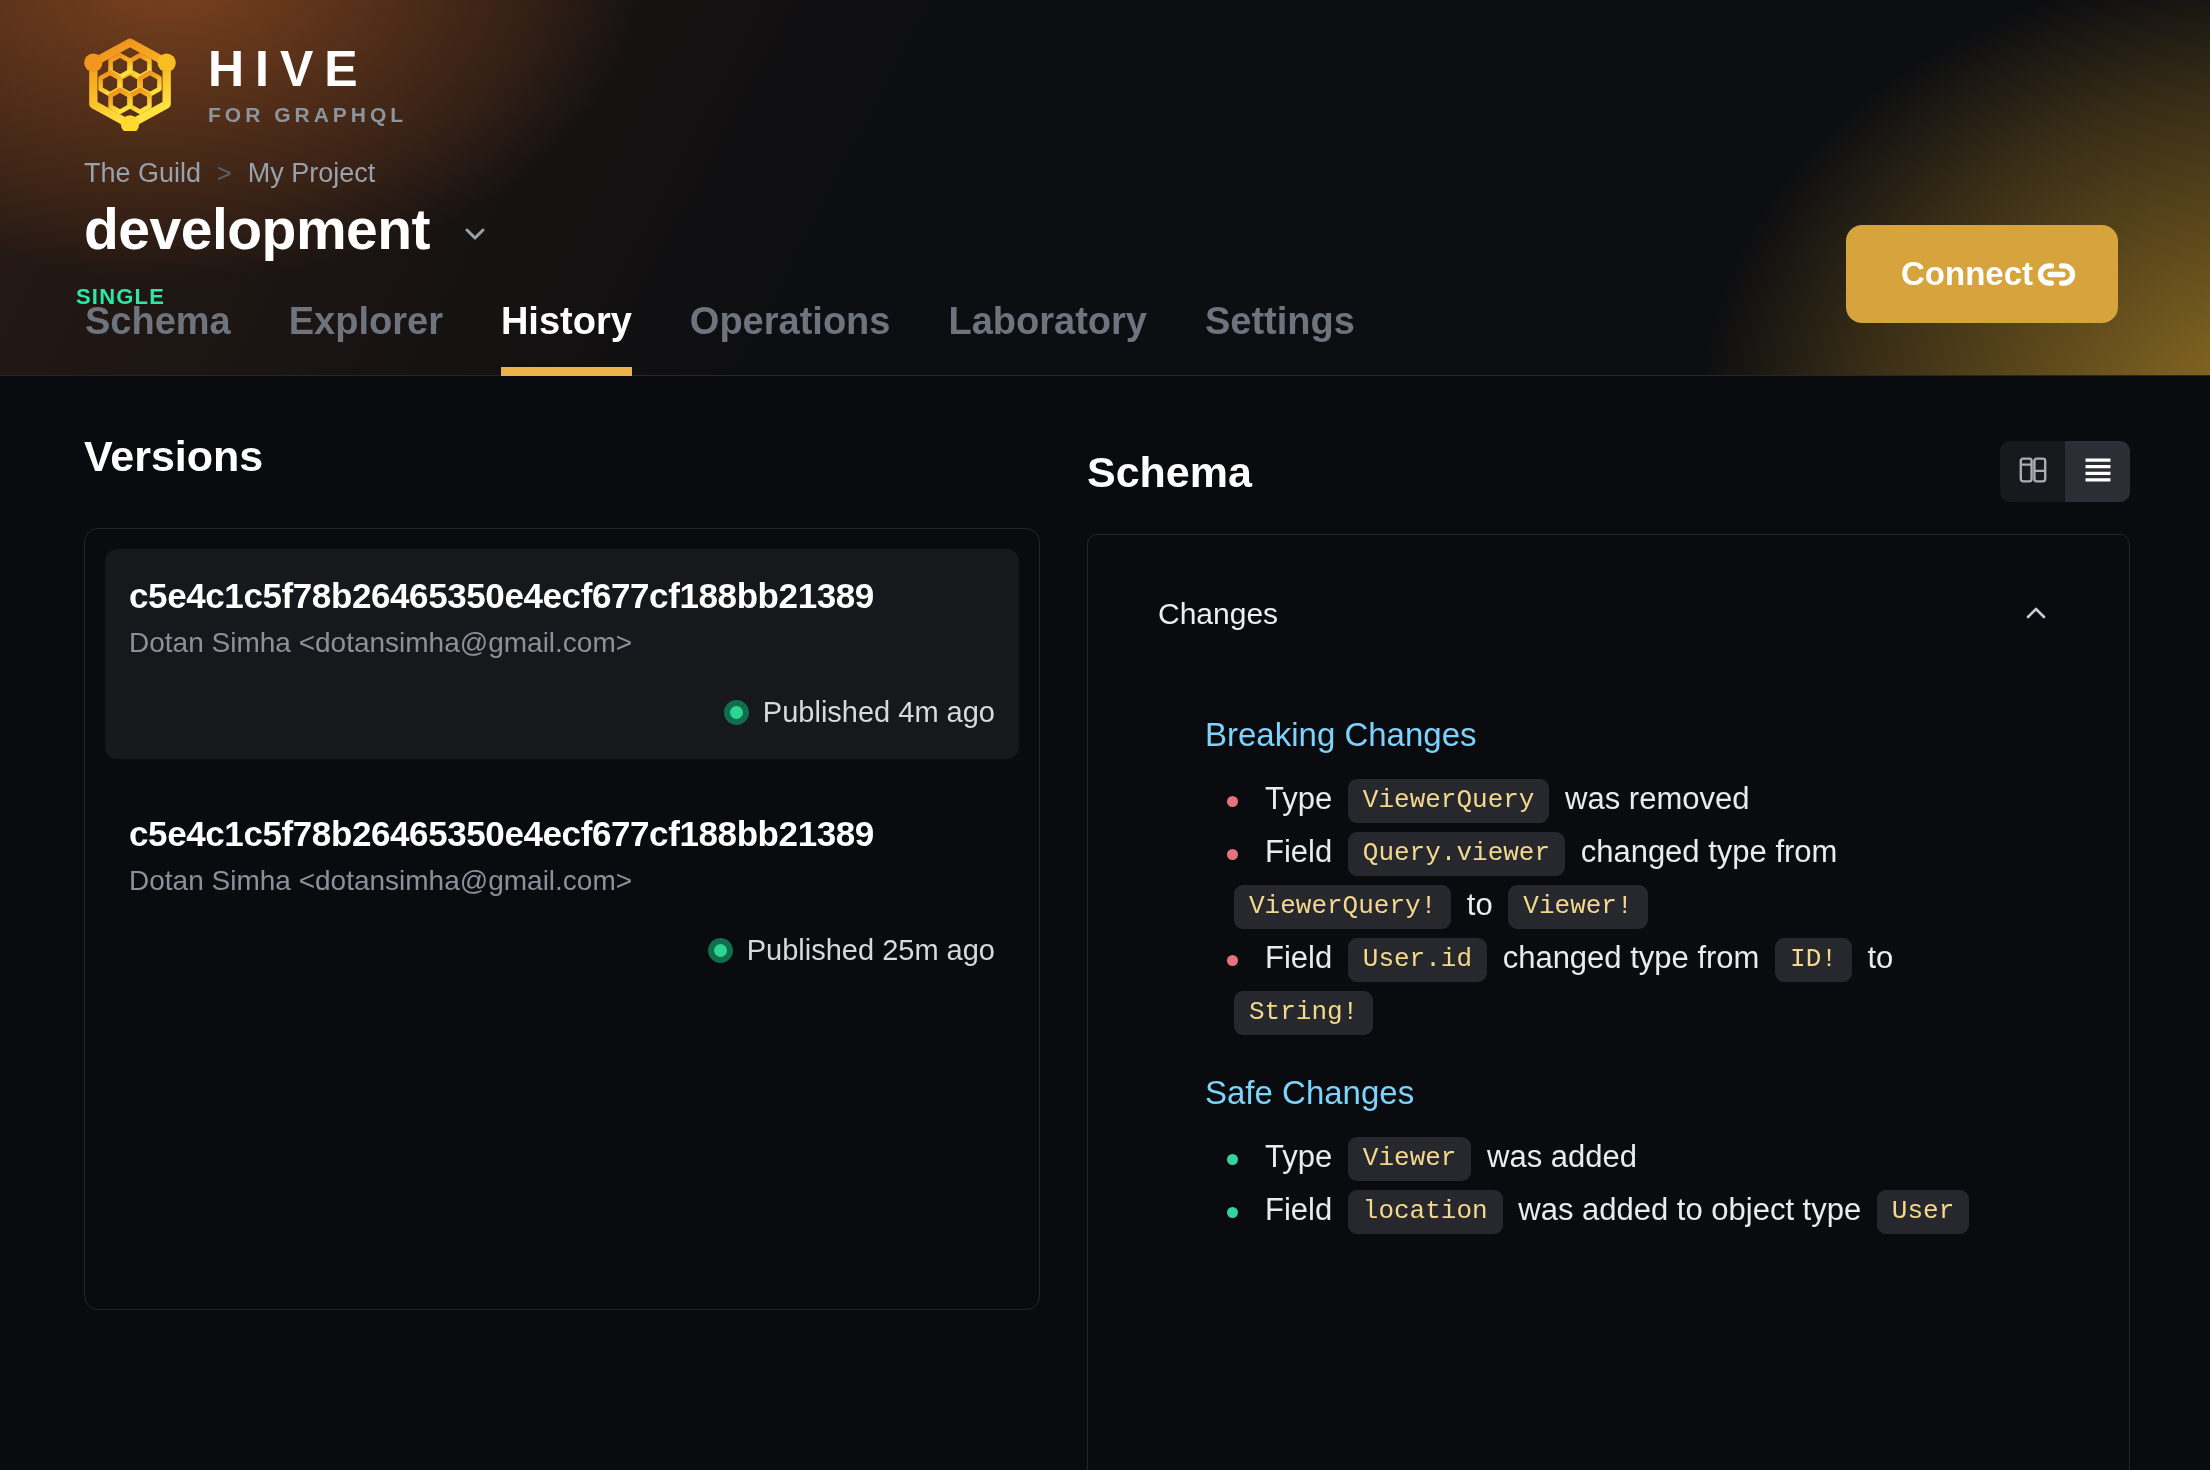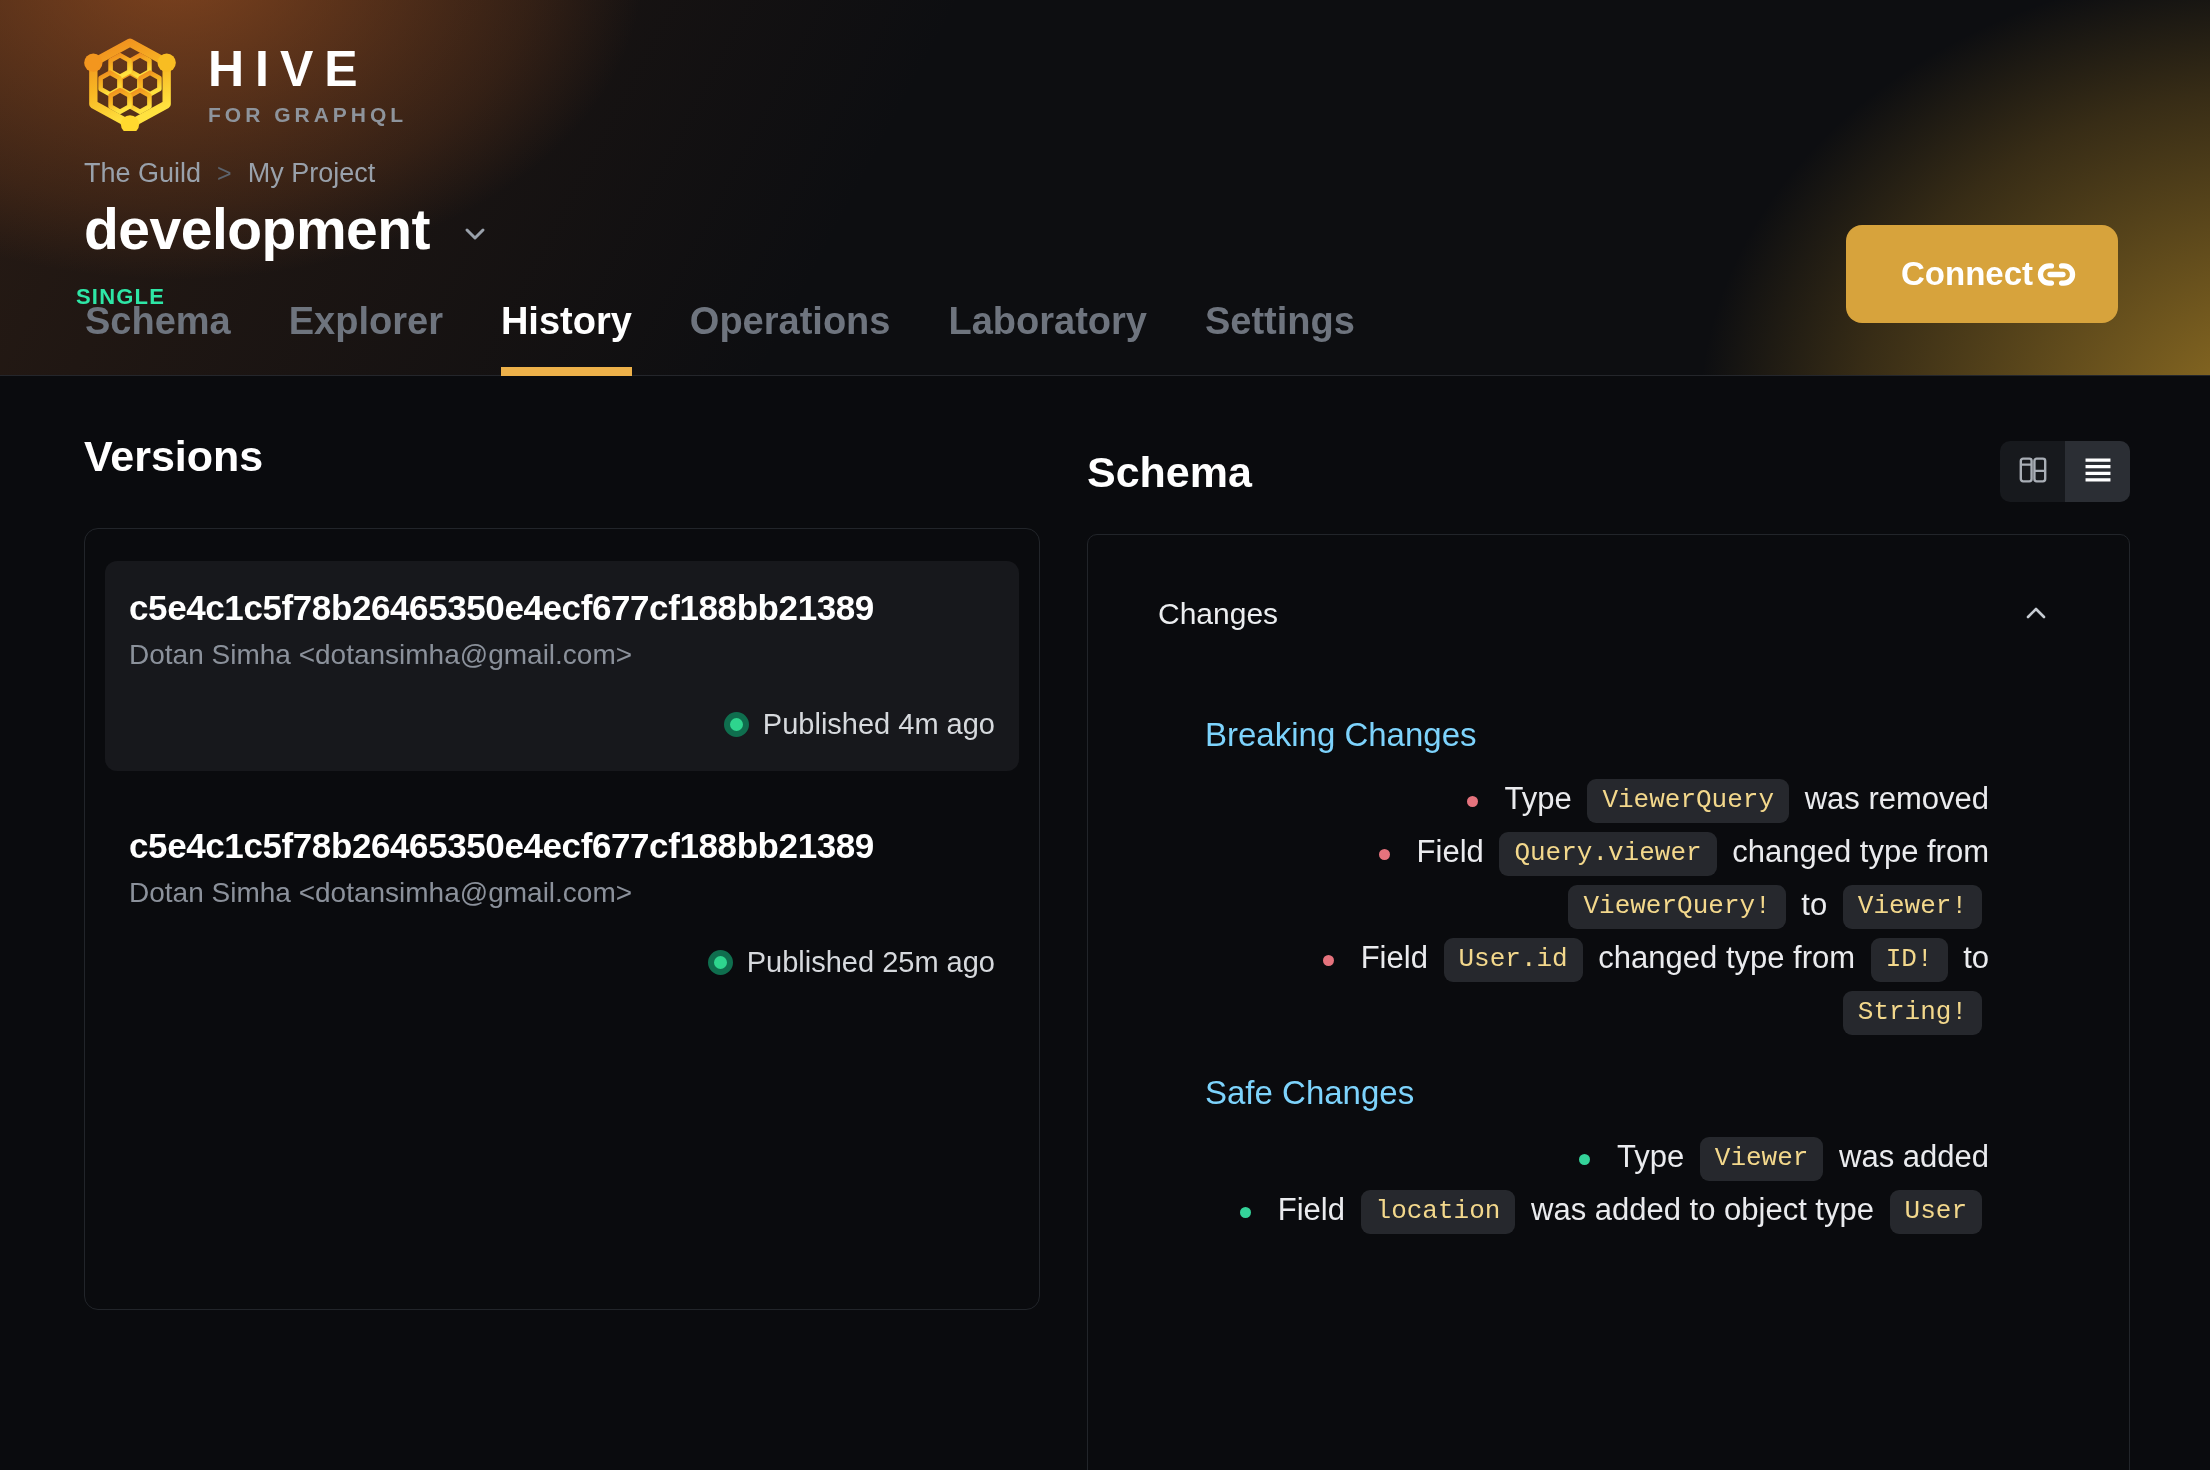--- a/index.html
+++ b/index.html
@@ -48,21 +48,21 @@
 
   
   .main { display:flex; gap:47px; padding:0 80px 0 84px; }
   .left-col { width:956px; flex:none; }
   .right-col { flex:1; min-width:0; }
 
   h2.panel-heading { font-size:43px; font-weight:700; line-height:46px; color:#fff; }
   .versions-heading { margin-top:57px; }
 
   .versions-box { margin-top:49px; height:782px; border:1px solid #22252a;
-                  border-radius:14px; padding:32px 20px; }
+                  border-radius:14px; padding:20px 20px; }
   .version-card { border-radius:12px; padding:27px 24px 30px; cursor:pointer; }
   .version-card.highlight { background:#17181c; }
   .version-card + .version-card { margin-top:28px; }
   .version-hash { font-size:35px; font-weight:700; color:#fff; letter-spacing:-0.4px; line-height:40px; }
   .version-author { margin-top:11px; font-size:28px; color:#8b919b; line-height:32px; }
   .version-status { margin-top:37px; display:flex; align-items:center;justify-content:flex-end; }
   .status-dot { width:25px; height:25px; border-radius:50%; flex:none;
                 background:var(--pub-green,#2ed58e); border:6px solid #0f6e4e; }
   .status-text { margin-left:14px; font-size:29px; color:#d6d9dd; }
 
@@ -74,21 +74,21 @@
   .toggle-btn.active { background:#2b2e34; }
 
   .schema-box { margin-top:32px; height:976px; border:1px solid #22252a; border-radius:10px; }
   .changes-header { margin:62px 76px 0 70px; display:flex; align-items:center;
                     justify-content:space-between; cursor:pointer; }
   .changes-label { font-size:30px; color:#eceef0; }
   .changes-body { padding:0 70px 0 117px; }
   .section-title { font-size:33px; font-weight:500; color:#7dd3fc; line-height:40px; }
   .section-title.breaking { margin-top:84px; }
   .section-title.safe { margin-top:36px; }
-  ul.change-list { list-style:none; margin-top:17px; padding:0 70px 0 22px;text-align:right; }
+  ul.change-list { list-style:none; margin-top:17px; padding:0 70px 0 22px; }
   ul.change-list li { font-size:31px; line-height:53px; color:#eaebee; }
   .bullet { display:inline-block; width:11px; height:11px; border-radius:50%;
             margin-right:27px; vertical-align:2px; }
   .bullet.breaking { background:var(--bullet-red,#e5737d); }
   .bullet.safe { background:var(--bullet-green,#34d399); }
   code.chip { display:inline-block; font-family:"Liberation Mono","DejaVu Sans Mono",monospace;
               font-size:26px; line-height:43px; height:44px; padding:0 15px; margin:0 7px;
               border-radius:9px; background:var(--chip-bg,#26282d); color:var(--chip-text,#f3d88c);
               vertical-align:middle; }
 </style>

